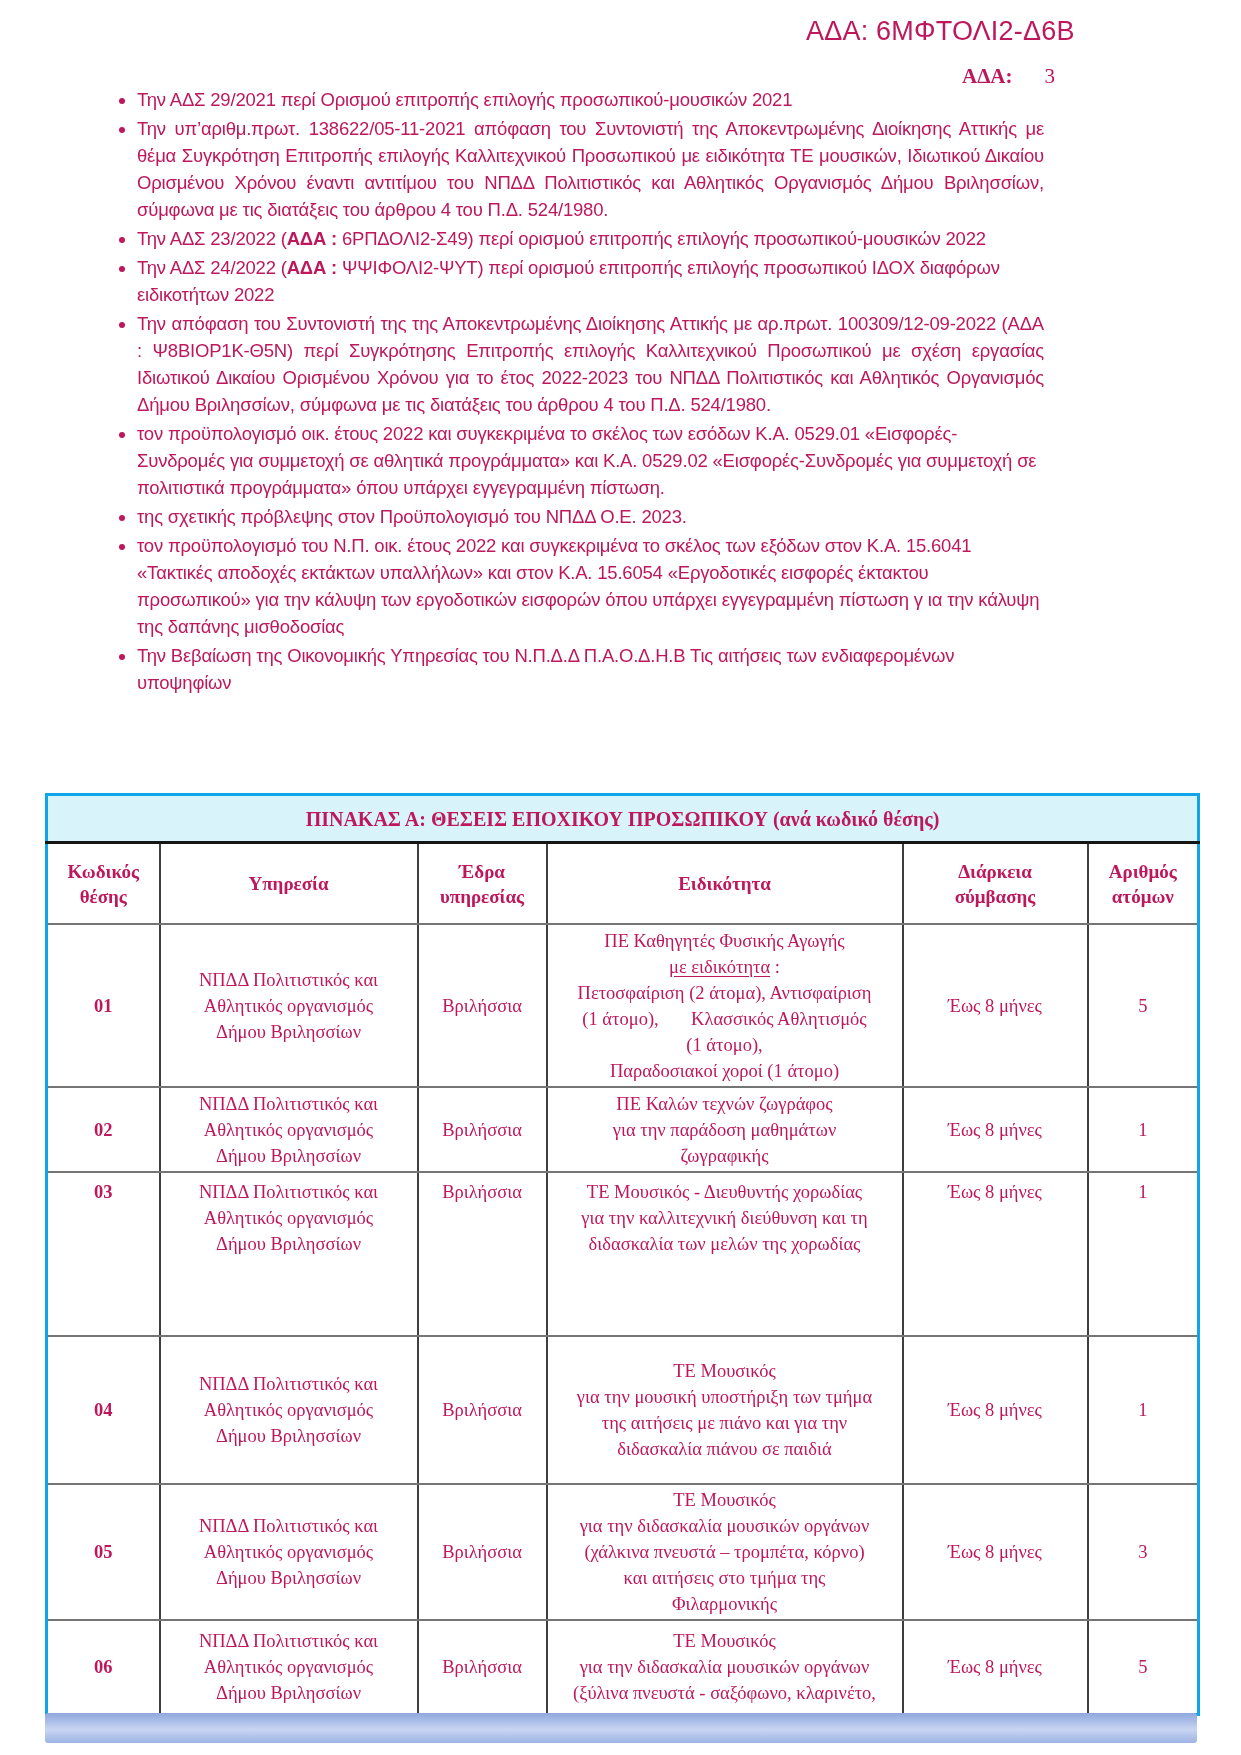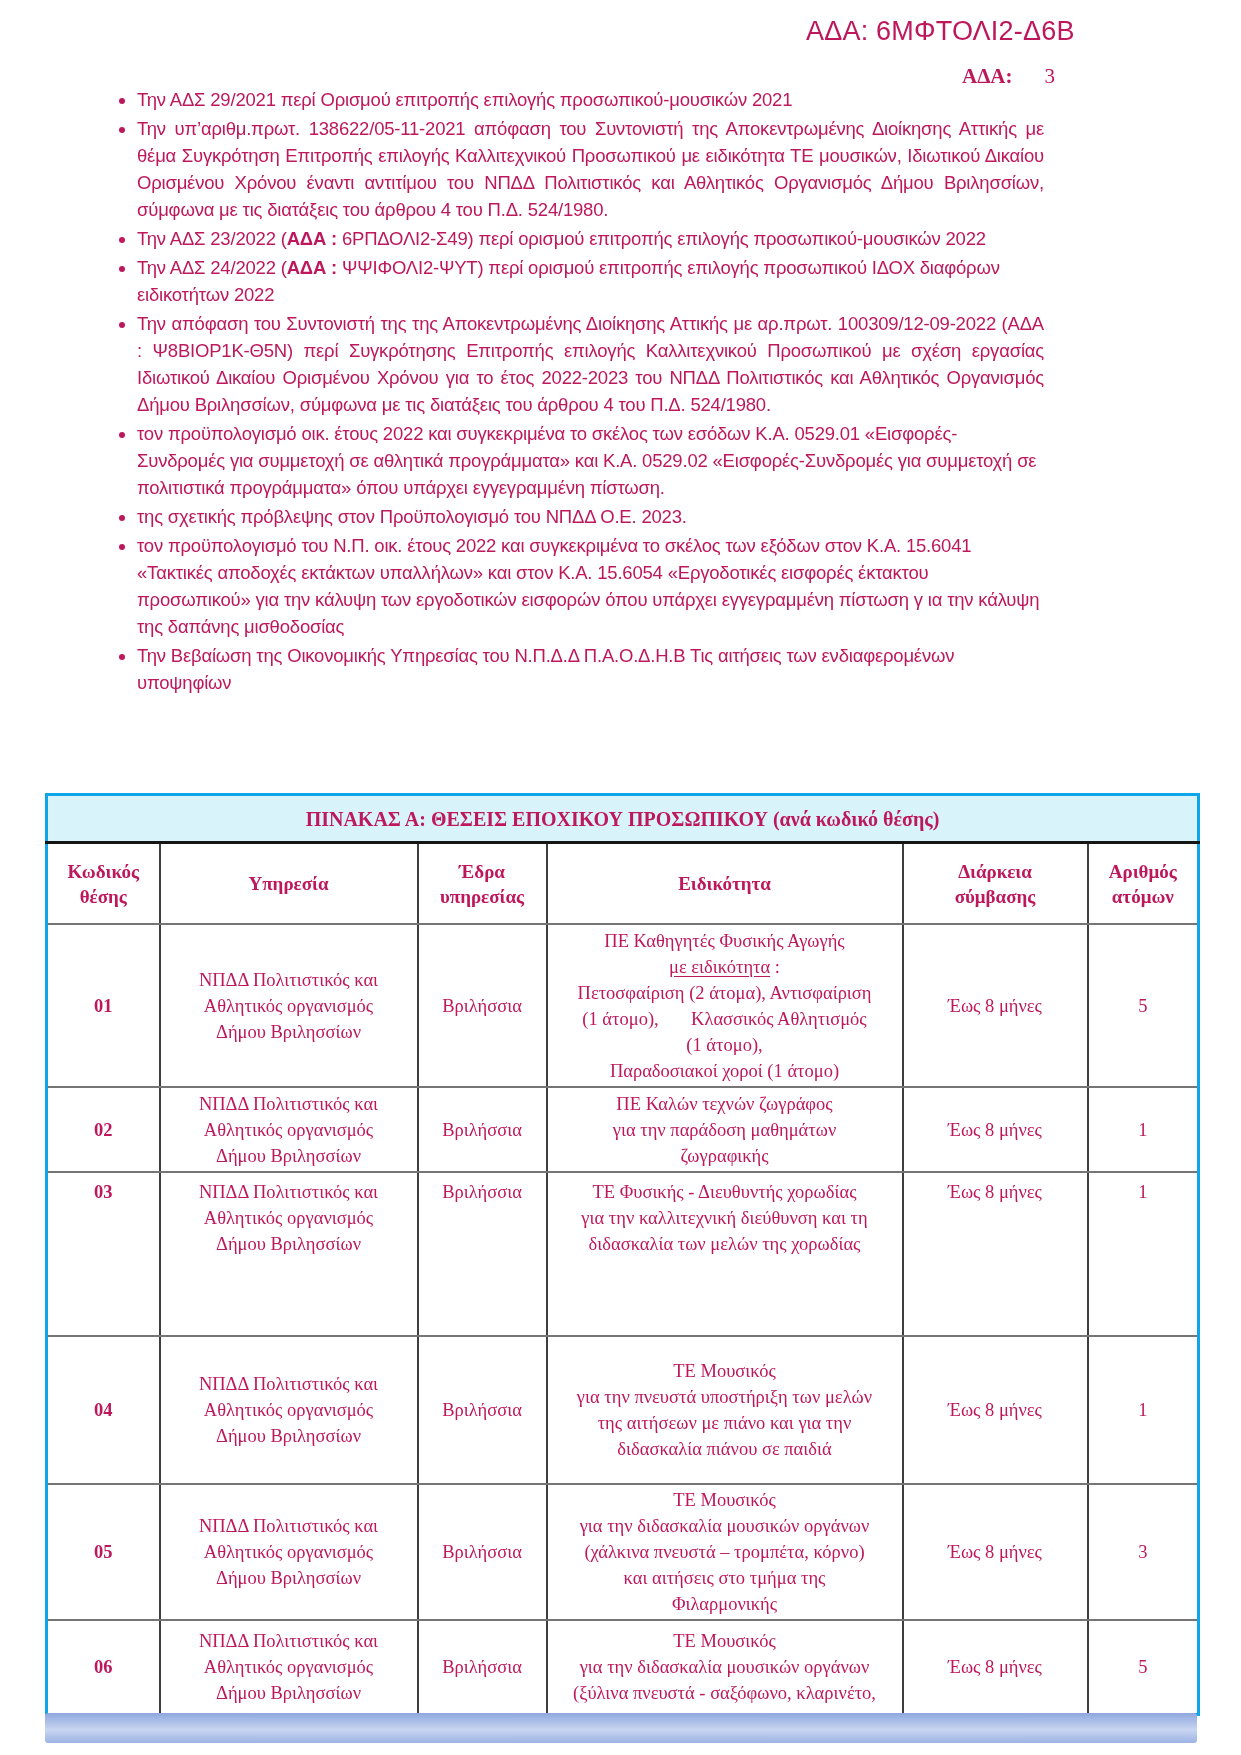--- a/index.html
+++ b/index.html
@@ -135,38 +135,38 @@
       <td>1</td>
     </tr>
 
     <tr style="height:164px" class="top-align">
       <td class="code">03</td>
       <td>
             <div class="svc">ΝΠΔΔ Πολιτιστικός και Αθλητικός οργανισμός Δήμου Βριλησσίων</div>
           </td>
       <td>Βριλήσσια</td>
       <td>
-        <div class="sp-line">ΤΕ Φυσικής - Διευθυντής χορωδίας</div>
+        <div class="sp-line">ΤΕ Μουσικός - Διευθυντής χορωδίας</div>
         <div class="sp-line">για την καλλιτεχνική διεύθυνση και τη</div>
         <div class="sp-line">διδασκαλία των μελών της χορωδίας</div>
       </td>
       <td>Έως 8 μήνες</td>
       <td>1</td>
     </tr>
 
     <tr style="height:148px">
       <td class="code">04</td>
       <td>
             <div class="svc">ΝΠΔΔ Πολιτιστικός και Αθλητικός οργανισμός Δήμου Βριλησσίων</div>
           </td>
       <td>Βριλήσσια</td>
       <td>
         <div class="sp-line">ΤΕ Μουσικός</div>
-        <div class="sp-line">για την πνευστά υποστήριξη των μελών</div>
-        <div class="sp-line">της αιτήσεων με πιάνο και για την</div>
+        <div class="sp-line">για την μουσική υποστήριξη των τμήμα</div>
+        <div class="sp-line">της αιτήσεις με πιάνο και για την</div>
         <div class="sp-line">διδασκαλία πιάνου σε παιδιά</div>
       </td>
       <td>Έως 8 μήνες</td>
       <td>1</td>
     </tr>
 
     <tr style="height:135px">
       <td class="code">05</td>
       <td>
             <div class="svc">ΝΠΔΔ Πολιτιστικός και Αθλητικός οργανισμός Δήμου Βριλησσίων</div>

